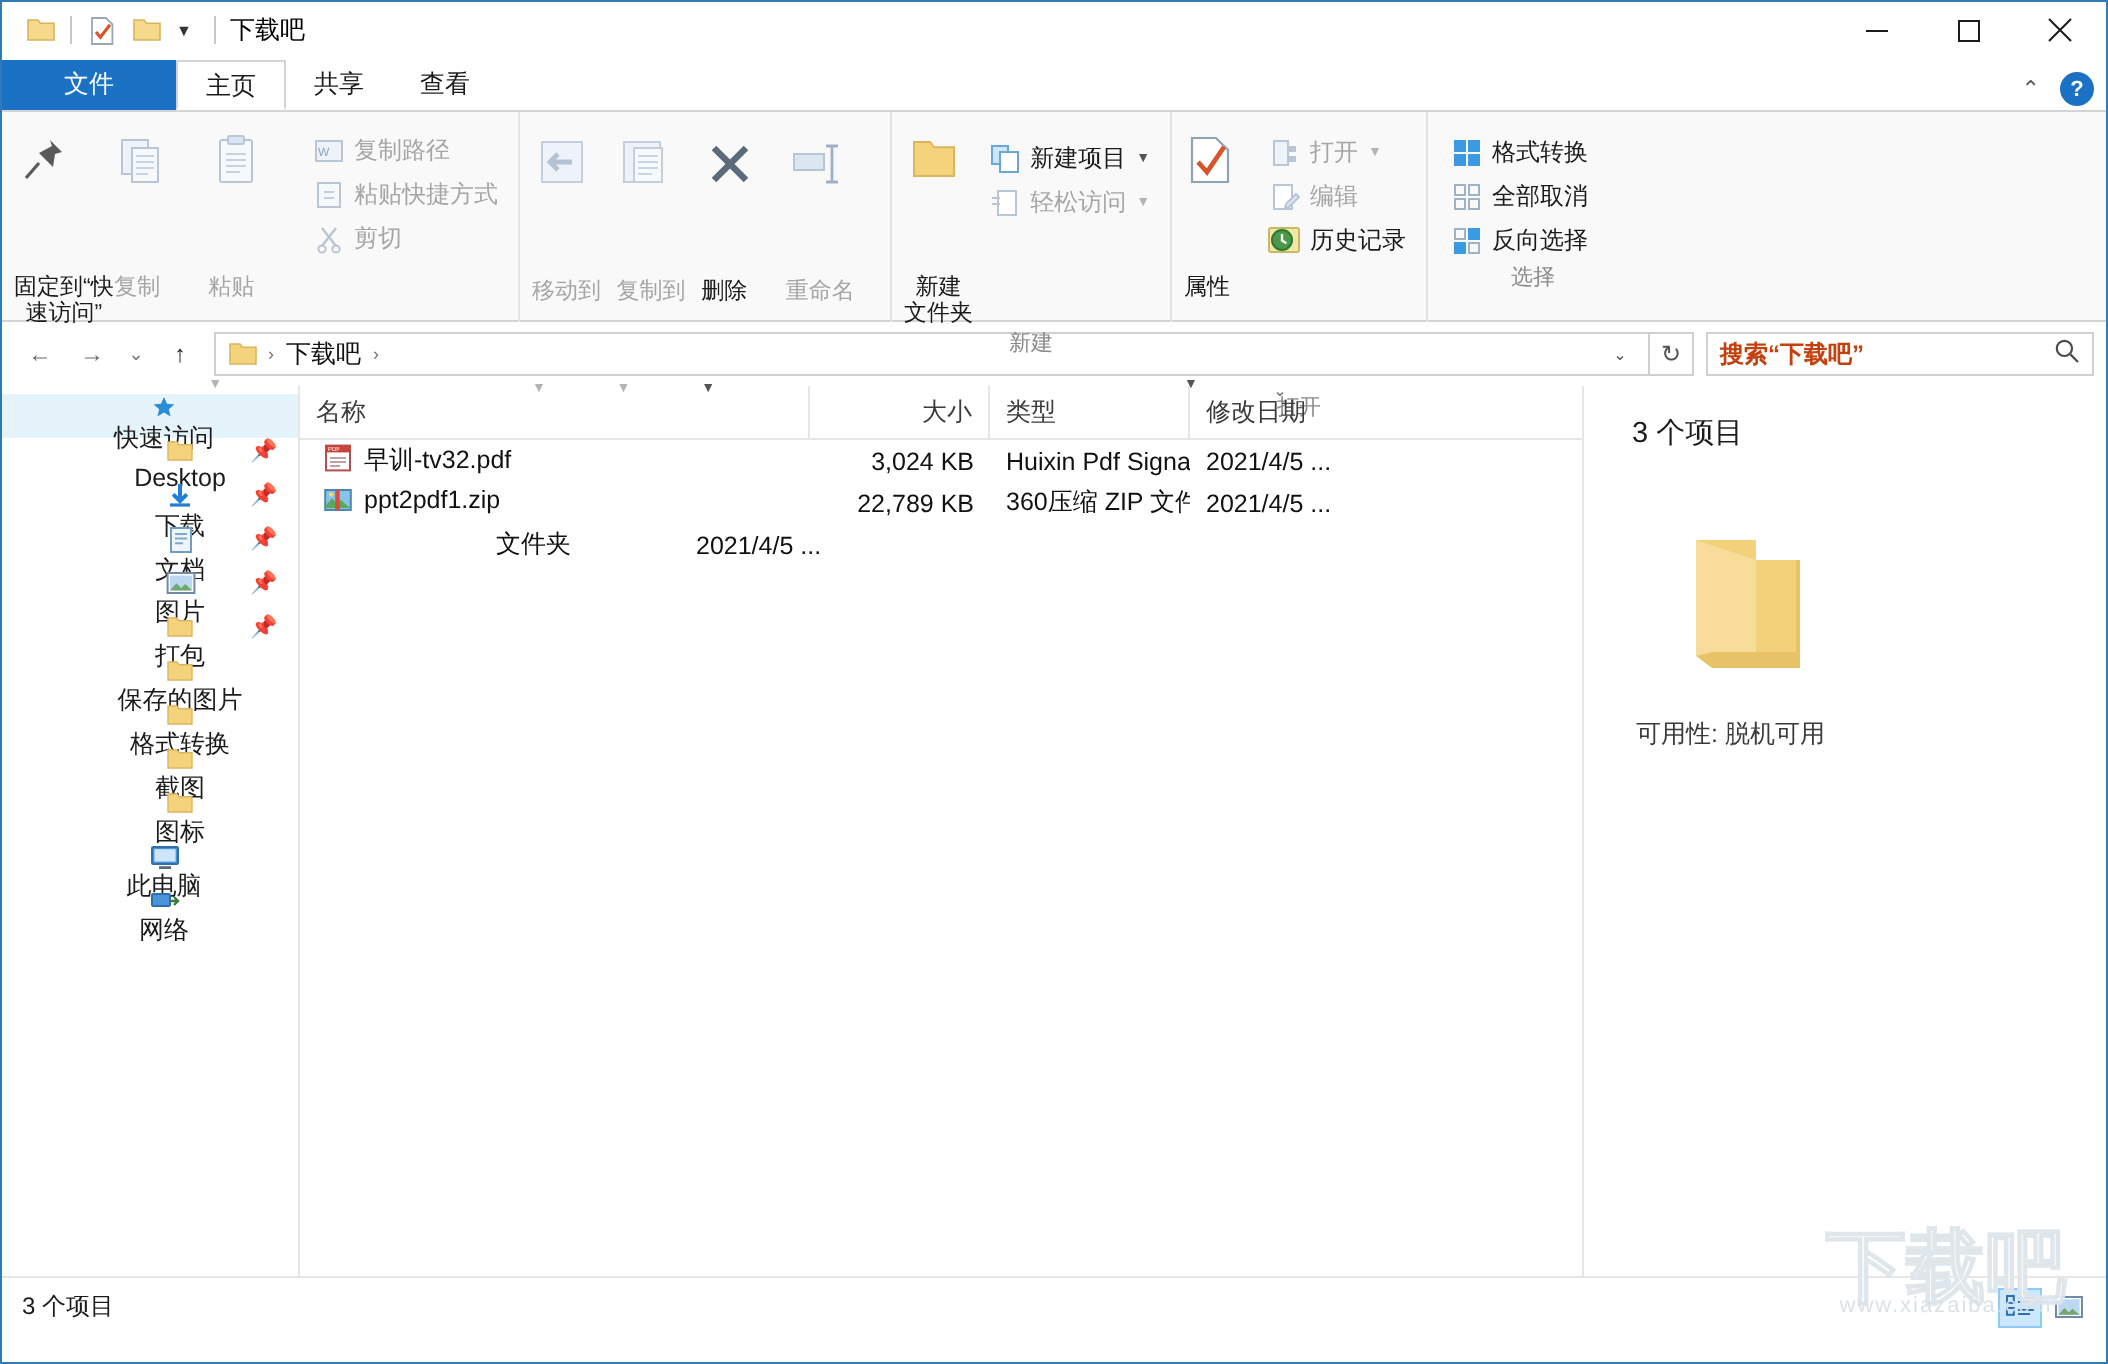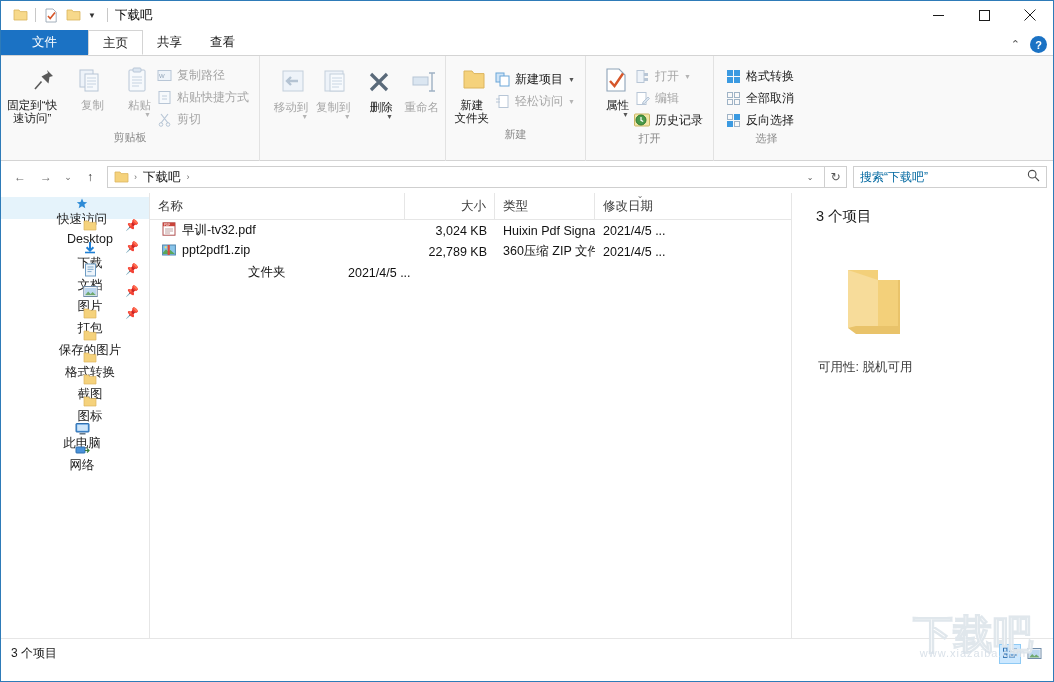--- a/index.html
+++ b/index.html
@@ -37,21 +37,21 @@
 
   
   .ribbon{height:106px;background:#f9f9f9;border-top:1px solid #d4d4d4;border-bottom:1px solid #d4d4d4;
           display:flex;position:relative;box-sizing:border-box;}
   .group{position:relative;height:105px;box-sizing:border-box;display:flex;flex-direction:column;
          justify-content:space-between;padding:4px 6px 0 6px;}
   .group + .group{border-left:1px solid #e2e2e2;}
   .group-body{display:flex;align-items:flex-start;flex:1;}
   .group-label{text-align:center;font-size:11px;color:#8a8a8a;padding-bottom:19px;}
 
-  .bigbtn{width:58px;display:flex;flex-direction:column;align-items:flex-end;padding-top:3px;cursor:default;}
+  .bigbtn{width:58px;display:flex;flex-direction:column;align-items:flex-start;padding-top:3px;cursor:default;gap:39px;}
   .bigbtn .ic{height:34px;display:flex;align-items:center;justify-content:center;}
   .bigbtn .lb{font-size:11.5px;color:#1b1b1b;text-align:center;line-height:13px;margin-top:2px;}
   .bigbtn.disabled .lb{color:#a6a6a6;}
   .bigbtn.wide{width:62px;}
   .caret{font-size:7px;color:#555;line-height:6px;}
   .caret.dis{color:#b4b4b4;}
 
   .smallcol{display:flex;flex-direction:column;justify-content:flex-start;padding-top:4px;}
   .smallbtn{display:flex;align-items:center;height:22px;padding:0 4px;white-space:nowrap;}
   .smallbtn .ic{width:18px;height:18px;display:flex;align-items:center;justify-content:center;margin-right:4px;}
@@ -66,21 +66,21 @@
   .navbtn.on{color:#2b2b2b;}
   .crumbbox{flex:1;height:22px;border:1px solid #cfcfcf;background:#fff;display:flex;align-items:center;
             margin-left:4px;padding:0 4px;box-sizing:border-box;}
   .crumb{font-size:12.5px;color:#111;padding:0 3px;}
   .crumb-sep{color:#6e6e6e;font-size:9px;padding:0 3px;}
   .crumbdrop{width:20px;height:22px;display:flex;align-items:center;justify-content:center;color:#555;font-size:8px;}
   .refresh{width:22px;height:22px;display:flex;align-items:center;justify-content:center;color:#555;font-size:12px;
            border:1px solid #cfcfcf;border-left:none;box-sizing:border-box;}
   .searchbox{width:194px;height:22px;border:1px solid #cfcfcf;background:#fff;display:flex;align-items:center;
              justify-content:space-between;margin-left:6px;padding:0 6px;box-sizing:border-box;}
-  .searchbox .ph{font-size:12px;color:#0369a1;}
+  .searchbox .ph{font-size:12px;color:#c2410c;font-weight:bold;}
 
   
   .main{display:flex;height:445px;}
   .nav{width:149px;border-right:1px solid #e6e6e6;box-sizing:border-box;padding-top:4px;background:#fff;}
   .navitem{height:22px;display:flex;align-items:center;padding-left:14px;font-size:12.5px;color:#1b1b1b;position:relative;flex-direction:column;}
   .navitem.sel{background:#e5f3fb;}
   .navitem .ic{width:20px;display:flex;align-items:center;justify-content:center;}
   .navitem.indent{padding-left:30px;}
   .navitem .pin{position:absolute;right:10px;color:#8c8c8c;font-size:11px;}
   .navgap{height:5px;}

